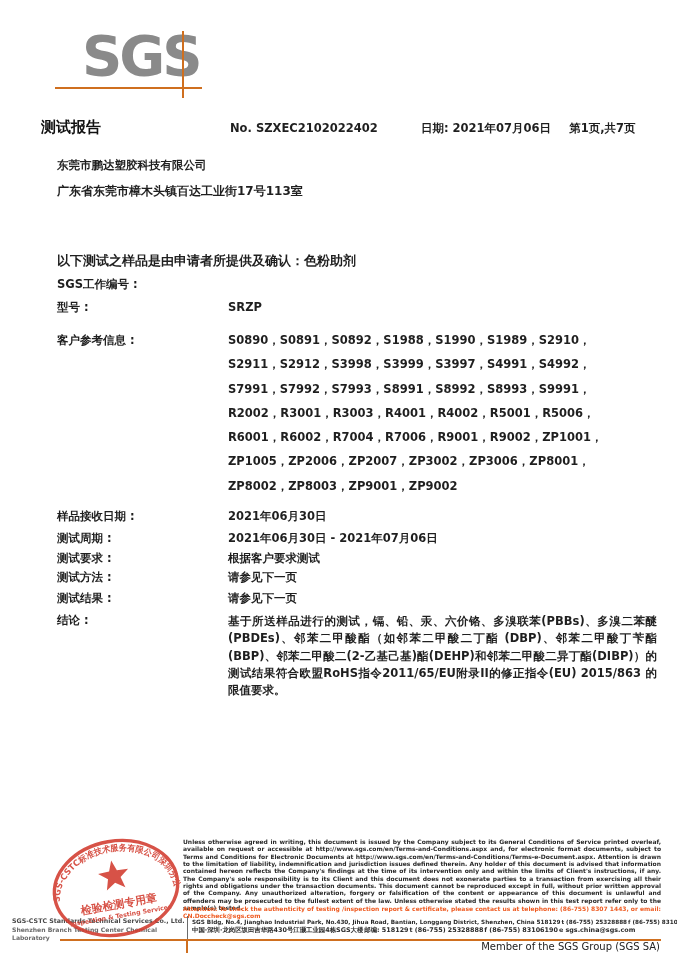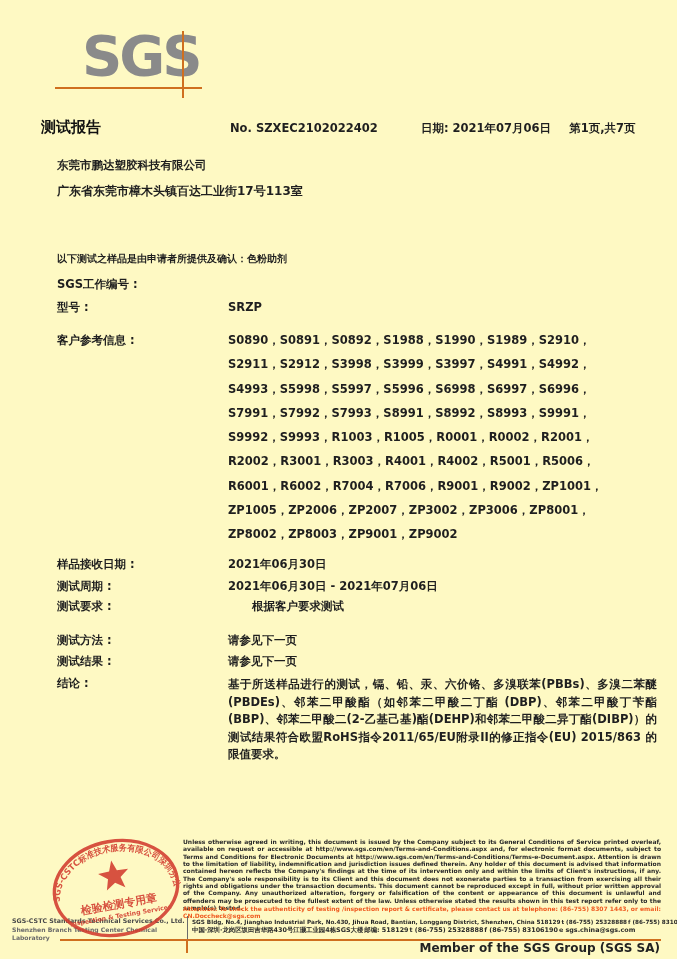--- a/index.html
+++ b/index.html
@@ -1,49 +1,49 @@
 <!DOCTYPE html>
 <html><head>
 <meta charset="utf-8">
 <style>
   html,body{margin:0;padding:0;background:#e9e9e9;}
   .doc{
-    position:relative;width:677px;height:959px;background:#fef9c3;
+    position:relative;width:677px;height:959px;background:#ffffff;
     font-family:"DejaVu Sans","Liberation Sans",sans-serif;
     color:#1f1f1f;overflow:hidden;margin:0 auto;
   }
   
   .logo-text{
     position:absolute;left:82px;top:24px;font-size:56px;font-weight:700;
     letter-spacing:-3px;color:#8a8a8a;line-height:64px;
   }
   .logo-hline{position:absolute;left:55px;top:87px;width:147px;height:2px;background:#cf6f1f;}
   .logo-vline{position:absolute;left:182px;top:31px;width:2px;height:67px;background:#cf6f1f;}
   
   .title-row{position:absolute;left:0;top:118px;width:677px;height:22px;}
   .report-title{position:absolute;left:41px;top:0;font-size:15px;font-weight:700;color:#111;}
   .report-no{position:absolute;left:230px;top:3px;font-size:11.5px;font-weight:600;}
   .date-page{position:absolute;left:421px;top:3px;font-size:11.5px;font-weight:600;display:flex;gap:18px;white-space:nowrap;}
   
   .company{position:absolute;left:57px;top:158px;font-size:11.5px;font-weight:600;}
   .addr{position:absolute;left:57px;top:183px;font-size:12px;font-weight:700;}
-  .intro{position:absolute;left:57px;top:252px;font-size:10px;font-weight:600;}
+  .intro{position:absolute;left:57px;top:252px;font-size:13px;font-weight:600;}
   
   .form{position:absolute;left:57px;top:277px;width:600px;font-size:11.5px;font-weight:600;}
   .row{display:flex;}
   .row .label{width:171px;flex:none;line-height:15px;}
   .row .value{flex:1;line-height:15px;}
   .r-job{margin-bottom:8px;}
   .r-model{margin-bottom:18px;}
   .r-ref{margin-bottom:0px;}
   .ref-line{line-height:15px;margin-bottom:9.3px;white-space:nowrap;}
   .ref-line:last-child{margin-bottom:15px;}
   .r-sample{margin-bottom:7px;}
   .r-period{margin-bottom:5px;}
-  .r-request{margin-bottom:19px;gap:24px;}
+  .r-request{margin-bottom:4px;}
   .r-method{margin-bottom:6px;}
   .r-result{margin-bottom:7px;}
   .r-conc .value{line-height:17.4px;text-align:justify;}
   
   .legal{
     position:absolute;left:183px;top:838px;width:478px;
     font-size:6px;line-height:7.35px;font-weight:600;color:#2a2a2a;
     text-align:justify;
   }
   .attention{
@@ -53,21 +53,21 @@
   .addr-block{position:absolute;left:192px;top:918px;width:470px;font-weight:700;color:#2a2a2a;}
   .addr-line{display:flex;gap:1px;white-space:nowrap;}
   .addr-en{font-size:5.7px;line-height:8px;}
   .addr-cn{font-size:6.4px;line-height:8px;}
   .foot-vline{position:absolute;left:187px;top:916px;width:1px;height:37px;background:#6b6b6b;}
   .foot-hline{position:absolute;left:60px;top:939px;width:601px;height:2px;background:#cf6f1f;}
   .foot-vline2{position:absolute;left:186px;top:939px;width:2px;height:14px;background:#cf6f1f;}
   .foot-company{position:absolute;left:12px;top:917px;width:175px;color:#4a4a4a;font-weight:700;}
   .foot-company .l1{font-size:6.3px;line-height:8.5px;}
   .foot-company .l2{font-size:6.1px;line-height:8.5px;color:#6a6a6a;}
-  .member{position:absolute;right:17px;top:941px;font-size:12px;font-weight:700;color:#222;}
+  .member{position:absolute;right:17px;top:941px;font-size:10px;font-weight:400;color:#222;}
   
   .stamp{position:absolute;left:46px;top:836px;width:140px;height:104px;transform:rotate(-10deg);opacity:.88;}
   .stamp svg text{font-family:"DejaVu Sans","Liberation Sans",sans-serif;}
 </style>
 </head>
 <body>
 
 <div class="doc">
 
   <div class="logo-text">SGS</div>
@@ -94,23 +94,21 @@
     </div>
     <div class="row r-model">
       <span class="label">型号 :</span>
       <span class="value">SRZP</span>
     </div>
     <div class="row r-ref">
       <span class="label">客户参考信息 :</span>
       <span class="value">
         <div class="ref-line">S0890，S0891，S0892，S1988，S1990，S1989，S2910，</div>
         <div class="ref-line">S2911，S2912，S3998，S3999，S3997，S4991，S4992，</div>
-        <div class="ref-line">S4993，S5998，S5997，S5996，S6998，S6997，S6996，</div>
         <div class="ref-line">S7991，S7992，S7993，S8991，S8992，S8993，S9991，</div>
-        <div class="ref-line">S9992，S9993，R1003，R1005，R0001，R0002，R2001，</div>
         <div class="ref-line">R2002，R3001，R3003，R4001，R4002，R5001，R5006，</div>
         <div class="ref-line">R6001，R6002，R7004，R7006，R9001，R9002，ZP1001，</div>
         <div class="ref-line">ZP1005，ZP2006，ZP2007，ZP3002，ZP3006，ZP8001，</div>
         <div class="ref-line">ZP8002，ZP8003，ZP9001，ZP9002</div>
       </span>
     </div>
     <div class="row r-sample">
       <span class="label">样品接收日期 :</span>
       <span class="value">2021年06月30日</span>
     </div>

